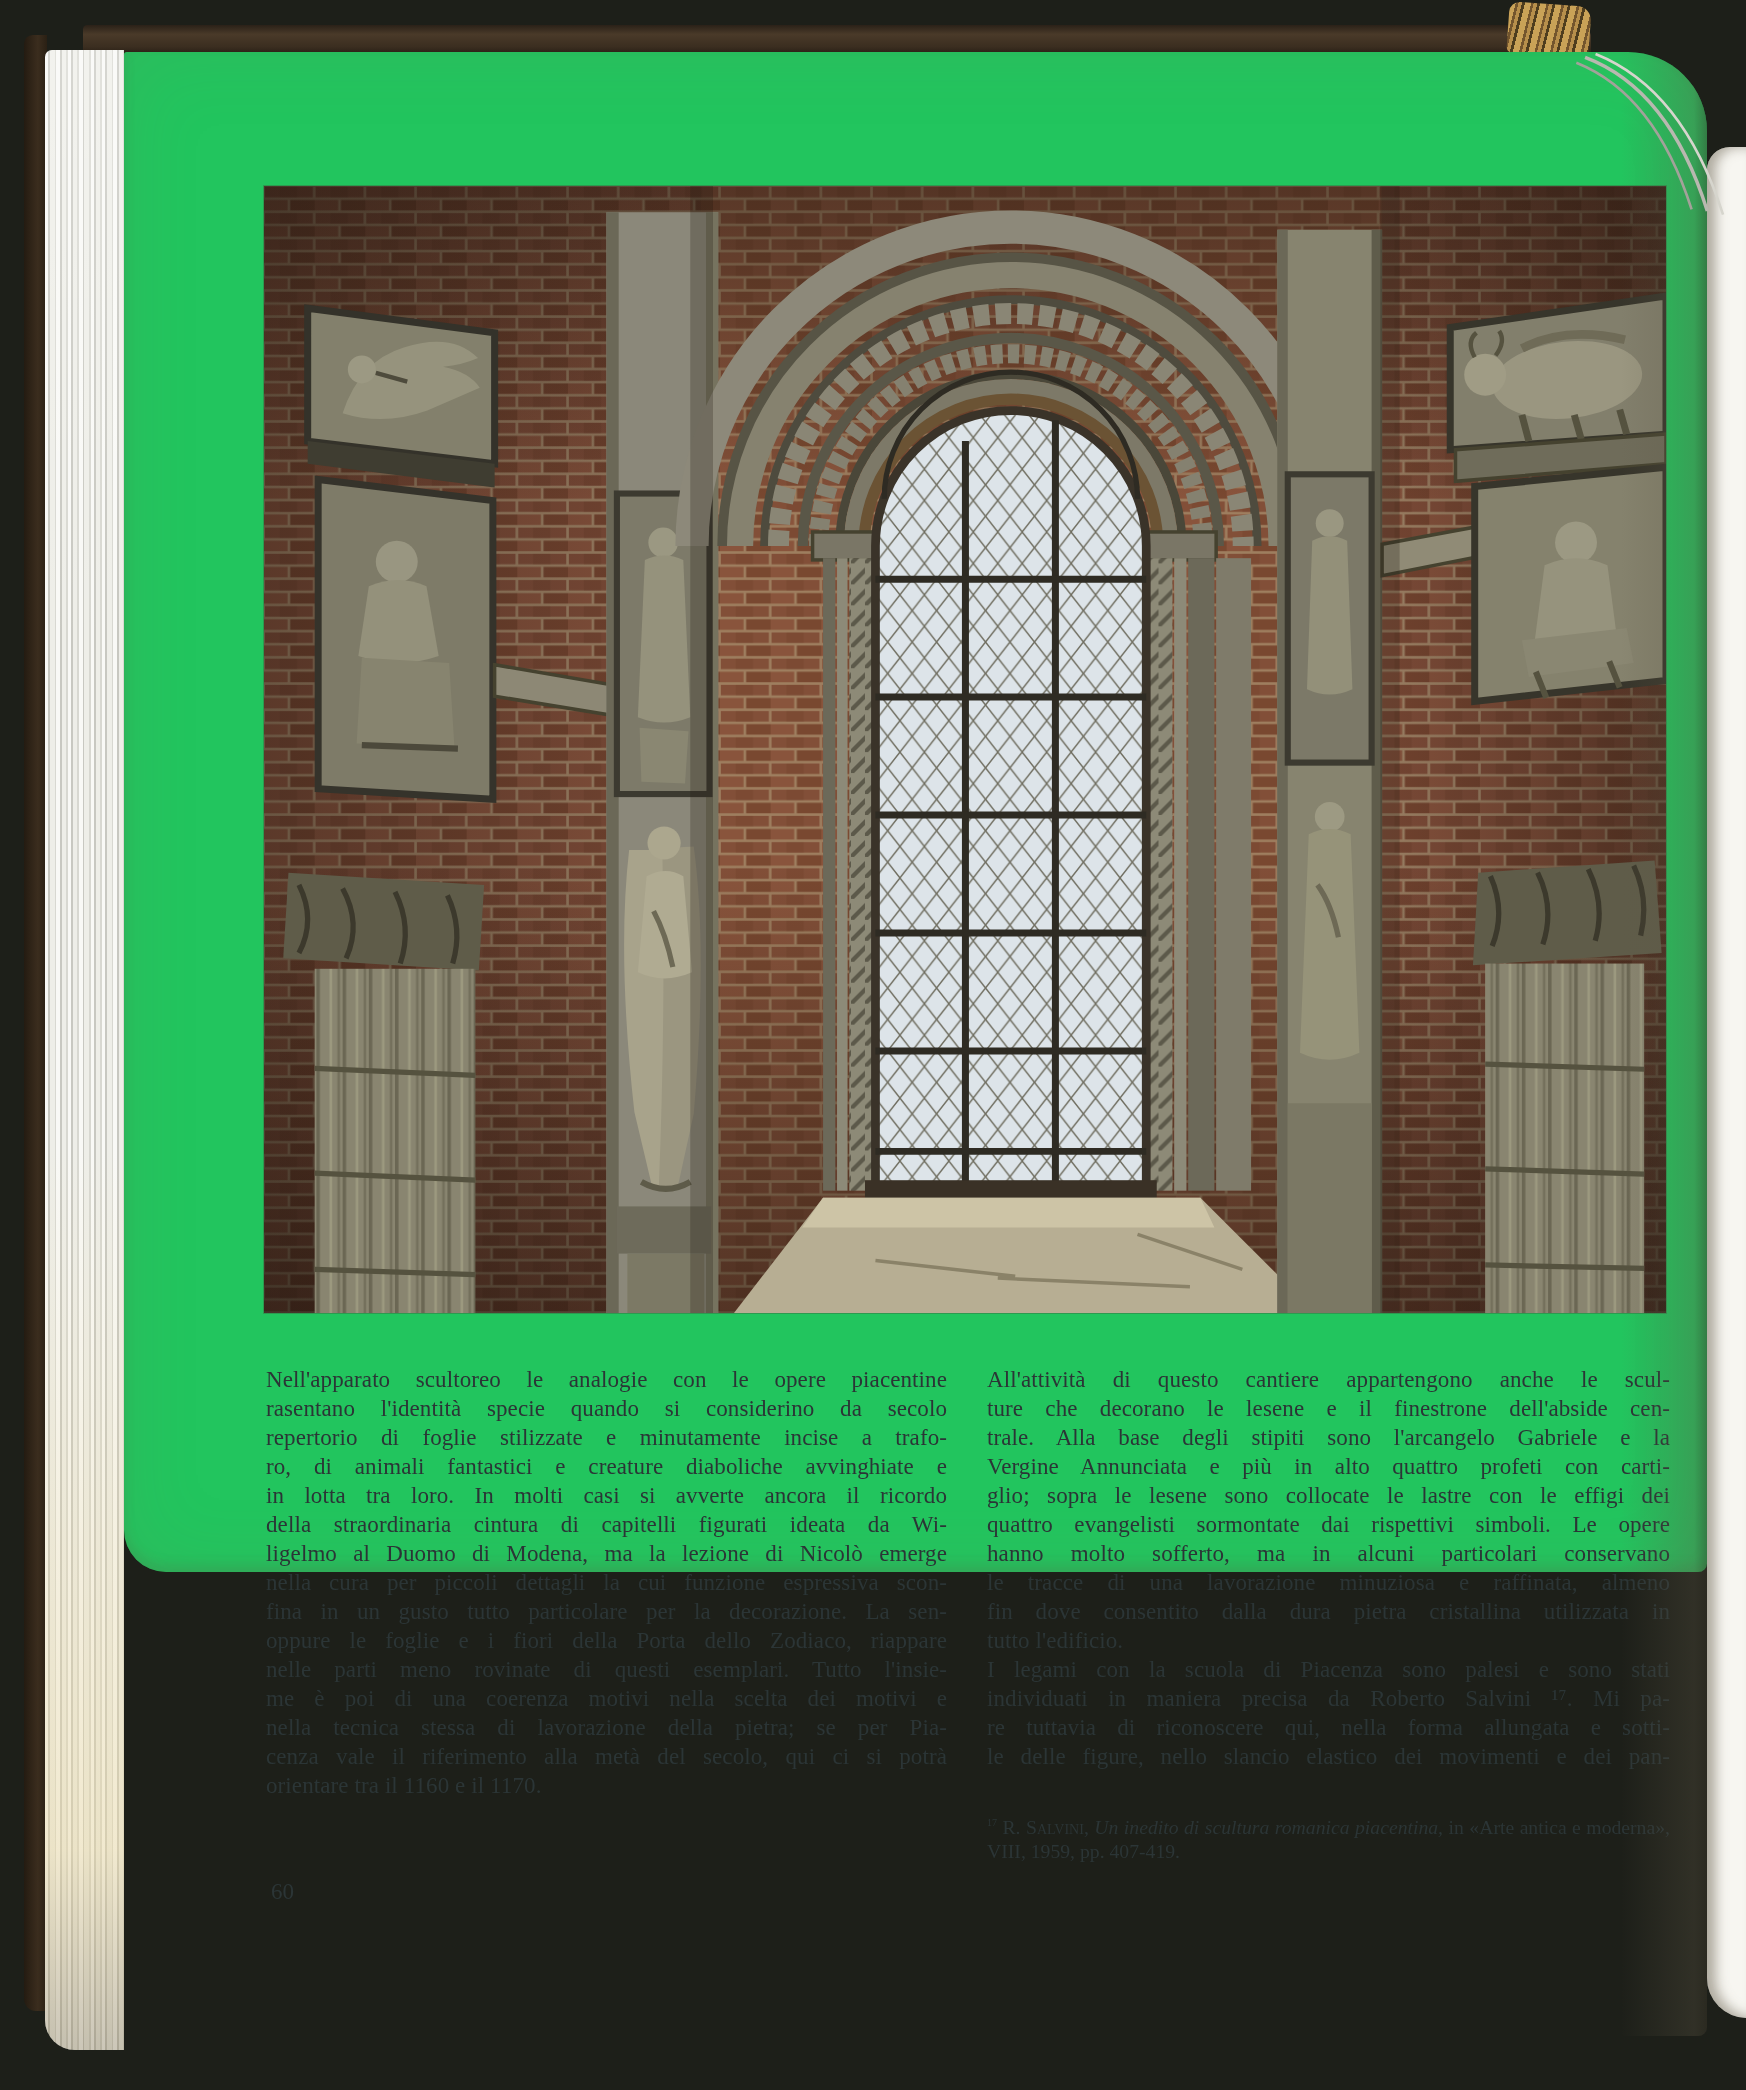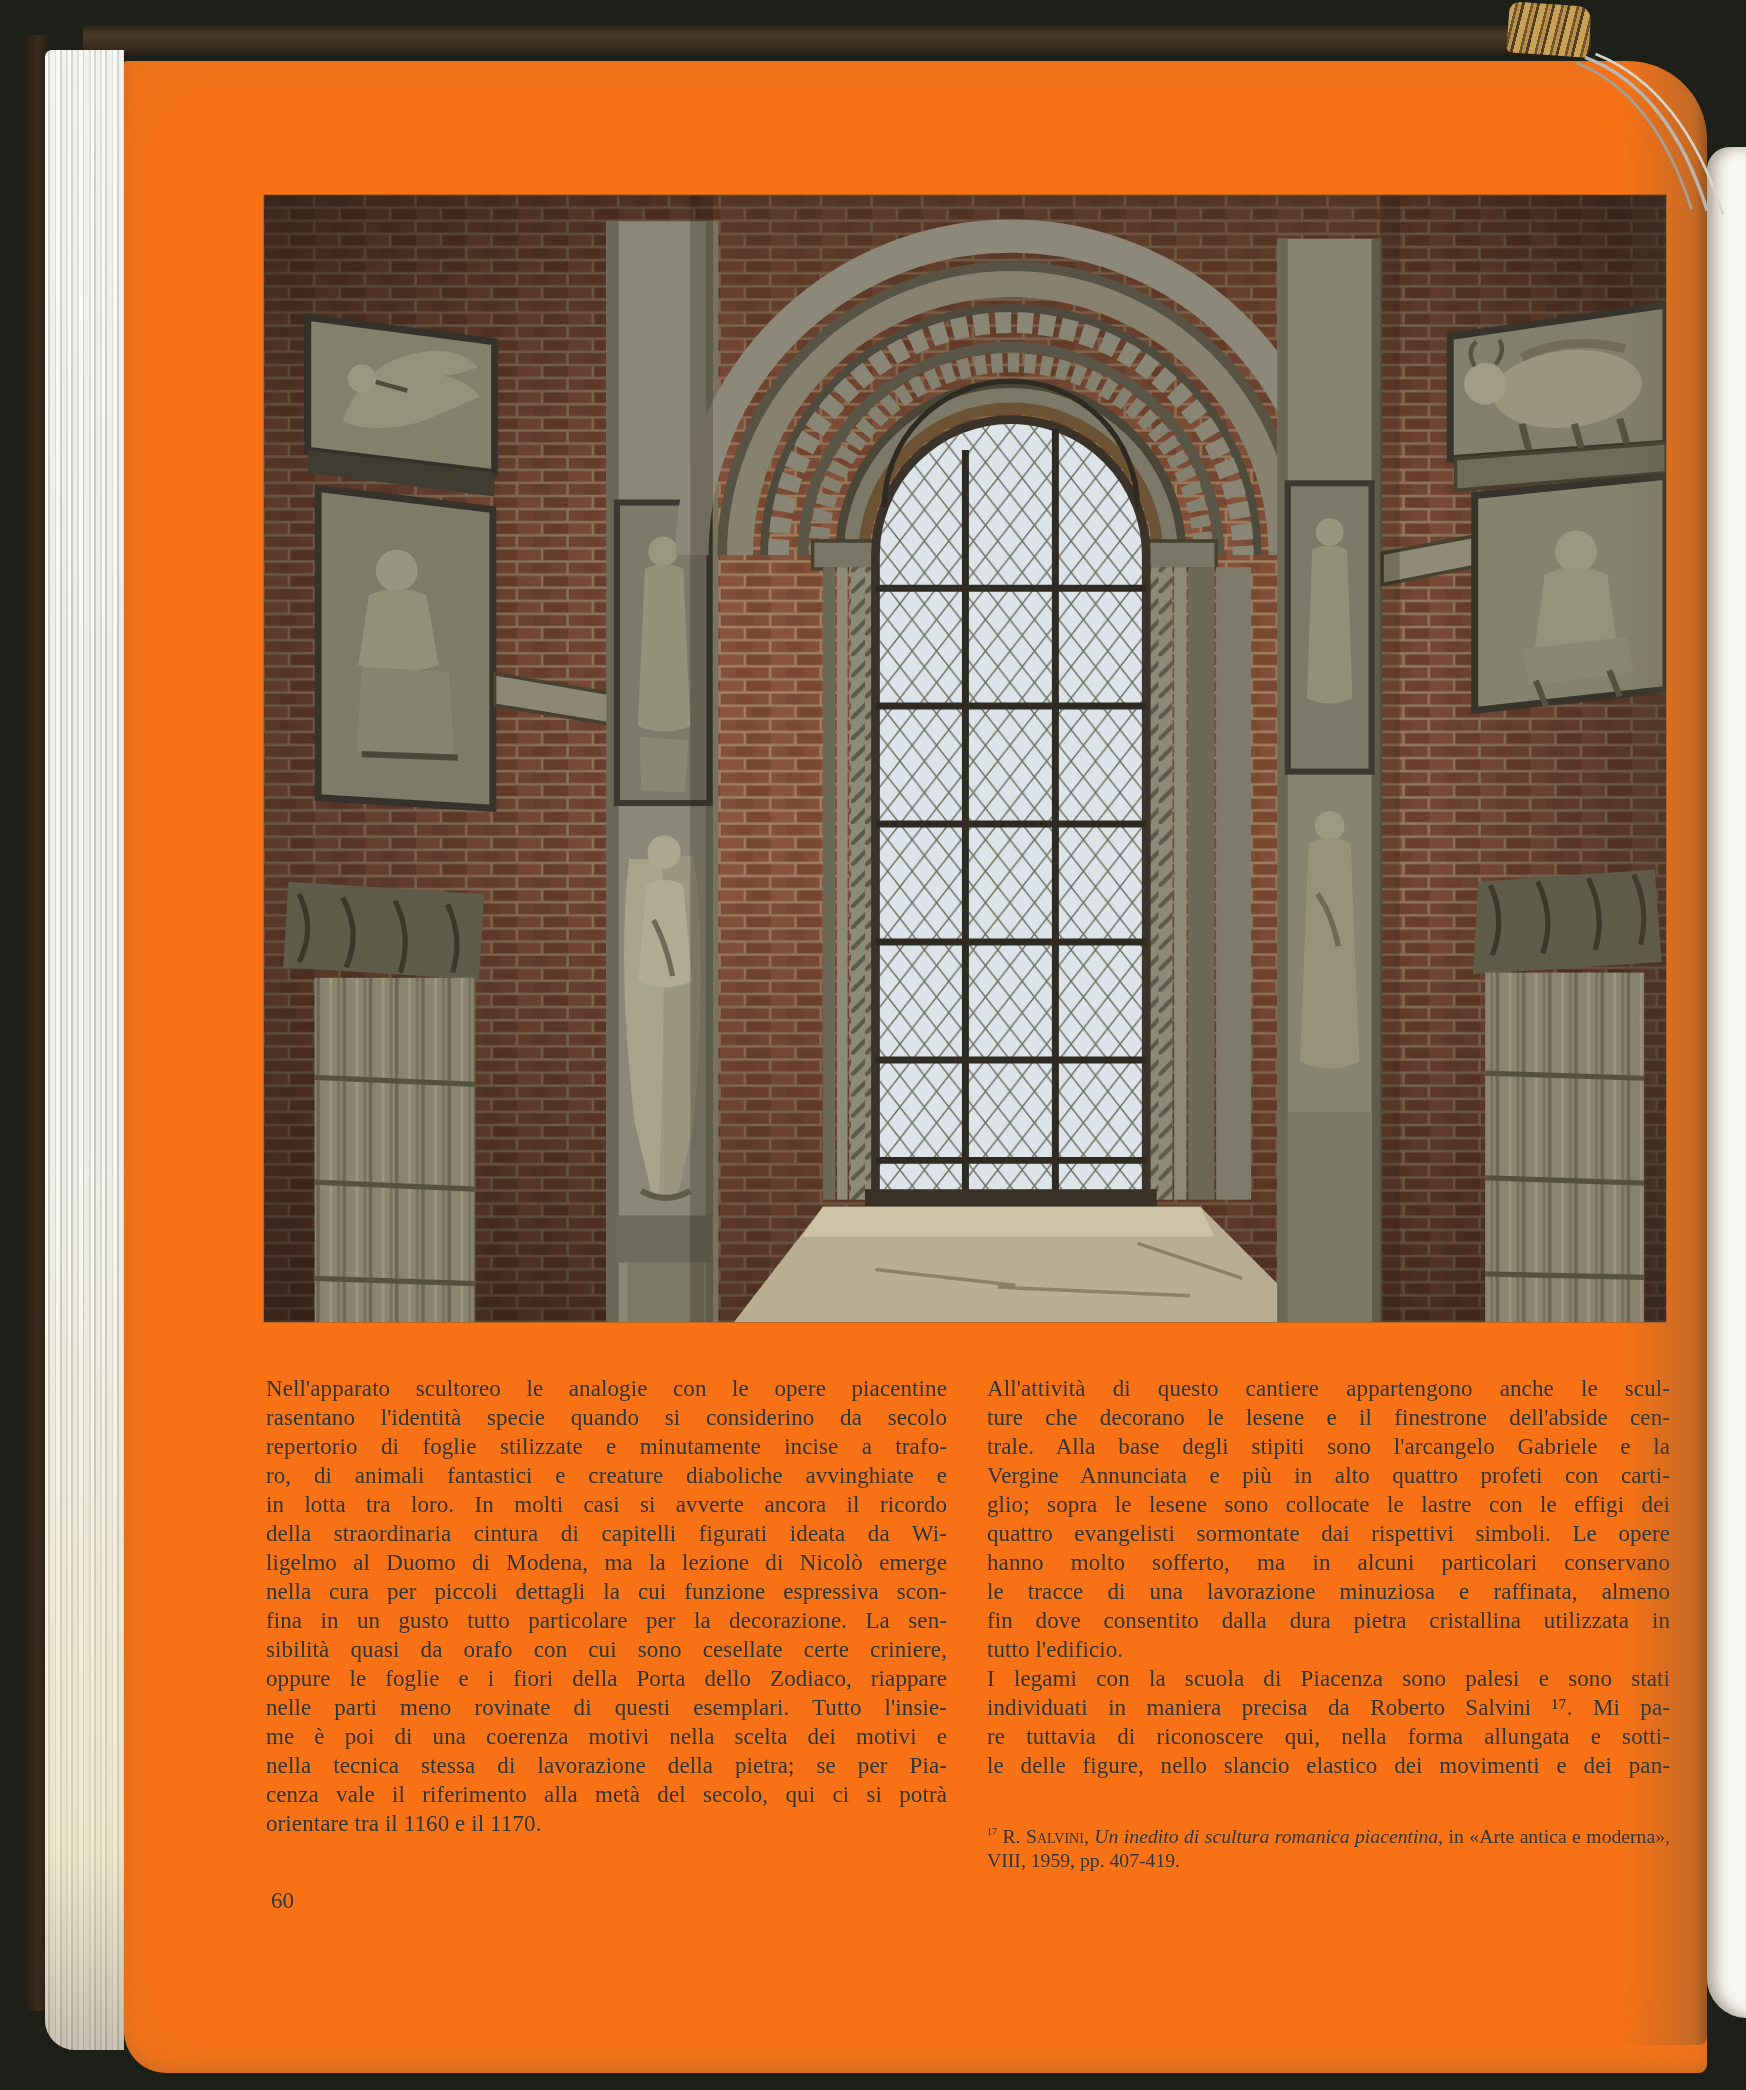--- a/index.html
+++ b/index.html
@@ -9,23 +9,23 @@
   .cover-top{position:absolute;left:83px;top:25px;width:1508px;height:31px;
     background:linear-gradient(180deg,#2a2118 0%,#4a3a29 30%,#3b2e20 70%,#241b12 100%);
     border-radius:4.4px 12.2px 1.7px 1.7px;}
   .cover-left{position:absolute;left:23.6px;top:35px;width:23px;height:1976px;
     background:linear-gradient(90deg,#241b11,#3b2d1e 60%,#2a2014);border-radius:8.7px 0 0 12.2px;}
   .fore-edge{position:absolute;left:45px;top:50px;width:79px;height:2000px;
     background:repeating-linear-gradient(90deg,#f9f9f6 0 3.5px,#c8c8c1 3.5px 5.2px,#eeeee8 5.2px 9.6px,#d8d8d1 9.6px 11.4px);
     border-radius:7px 0 0 30px;}
   .fore-edge::after{content:"";position:absolute;inset:0;border-radius:inherit;
     background:linear-gradient(180deg,rgba(255,255,255,.25) 0%,rgba(0,0,0,0) 30%,rgba(0,0,0,0) 55%,rgba(232,214,160,.45) 90%,rgba(120,105,70,.35) 100%);}
-  .page{position:absolute;left:124px;top:52px;width:1583px;height:2012px;
-    background:#f97316;border-radius:2.6px 79px 8.7px 42px;
-    box-shadow:inset 0 0 79px rgba(130,120,95,.14), inset 0 -7px 12.2px rgba(90,80,60,.18);margin-top:9px;}
+  .page{position:absolute;left:124px;top:52px;width:1583px;height:1520px;
+    background:#22c55e;border-radius:2.6px 79px 8.7px 42px;
+    box-shadow:inset 0 0 79px rgba(130,120,95,.14), inset 0 -7px 12.2px rgba(90,80,60,.18);}
   .gutter-shadow{position:absolute;left:1497px;top:0;width:86px;height:1984px;
     background:linear-gradient(90deg,rgba(0,0,0,0),rgba(95,88,70,.30) 85%,rgba(60,55,42,.45));
     border-radius:0 79px 8.7px 0;pointer-events:none;}
   .next-page{position:absolute;left:1707px;top:147px;width:40px;height:1871px;
     background:#f7f6f1;border-radius:35px 0 0 61px;
     box-shadow:inset 8.7px 0 12.2px rgba(105,98,80,.5);}
   .headband{position:absolute;left:1508px;top:4.4px;width:82px;height:51px;transform:rotate(4deg);
     background:repeating-linear-gradient(100deg,#c9a257 0 6.1px,#73552d 6.1px 8.7px,#b78f4b 8.7px 12.2px,#4e3d1e 12.2px 15px);
     border-radius:10.5px 14px 5.2px 5.2px;}
   .curl-lines{position:absolute;left:1515px;top:26px;}
@@ -241,21 +241,20 @@
         <div class="para">
           <div class="line">Nell'apparato scultoreo le analogie con le opere piacentine</div>
           <div class="line">rasentano l'identità specie quando si considerino da secolo</div>
           <div class="line">repertorio di foglie stilizzate e minutamente incise a trafo-</div>
           <div class="line">ro, di animali fantastici e creature diaboliche avvinghiate e</div>
           <div class="line">in lotta tra loro. In molti casi si avverte ancora il ricordo</div>
           <div class="line">della straordinaria cintura di capitelli figurati ideata da Wi-</div>
           <div class="line">ligelmo al Duomo di Modena, ma la lezione di Nicolò emerge</div>
           <div class="line">nella cura per piccoli dettagli la cui funzione espressiva scon-</div>
           <div class="line">fina in un gusto tutto particolare per la decorazione. La sen-</div>
-          <div class="line">sibilità quasi da orafo con cui sono cesellate certe criniere,</div>
           <div class="line">oppure le foglie e i fiori della Porta dello Zodiaco, riappare</div>
           <div class="line">nelle parti meno rovinate di questi esemplari. Tutto l'insie-</div>
           <div class="line">me è poi di una coerenza motivi nella scelta dei motivi e</div>
           <div class="line">nella tecnica stessa di lavorazione della pietra; se per Pia-</div>
           <div class="line">cenza vale il riferimento alla metà del secolo, qui ci si potrà</div>
           <div class="line">orientare tra il 1160 e il 1170.</div>
         </div>
       </div>
 
     <div class="col col-right">

